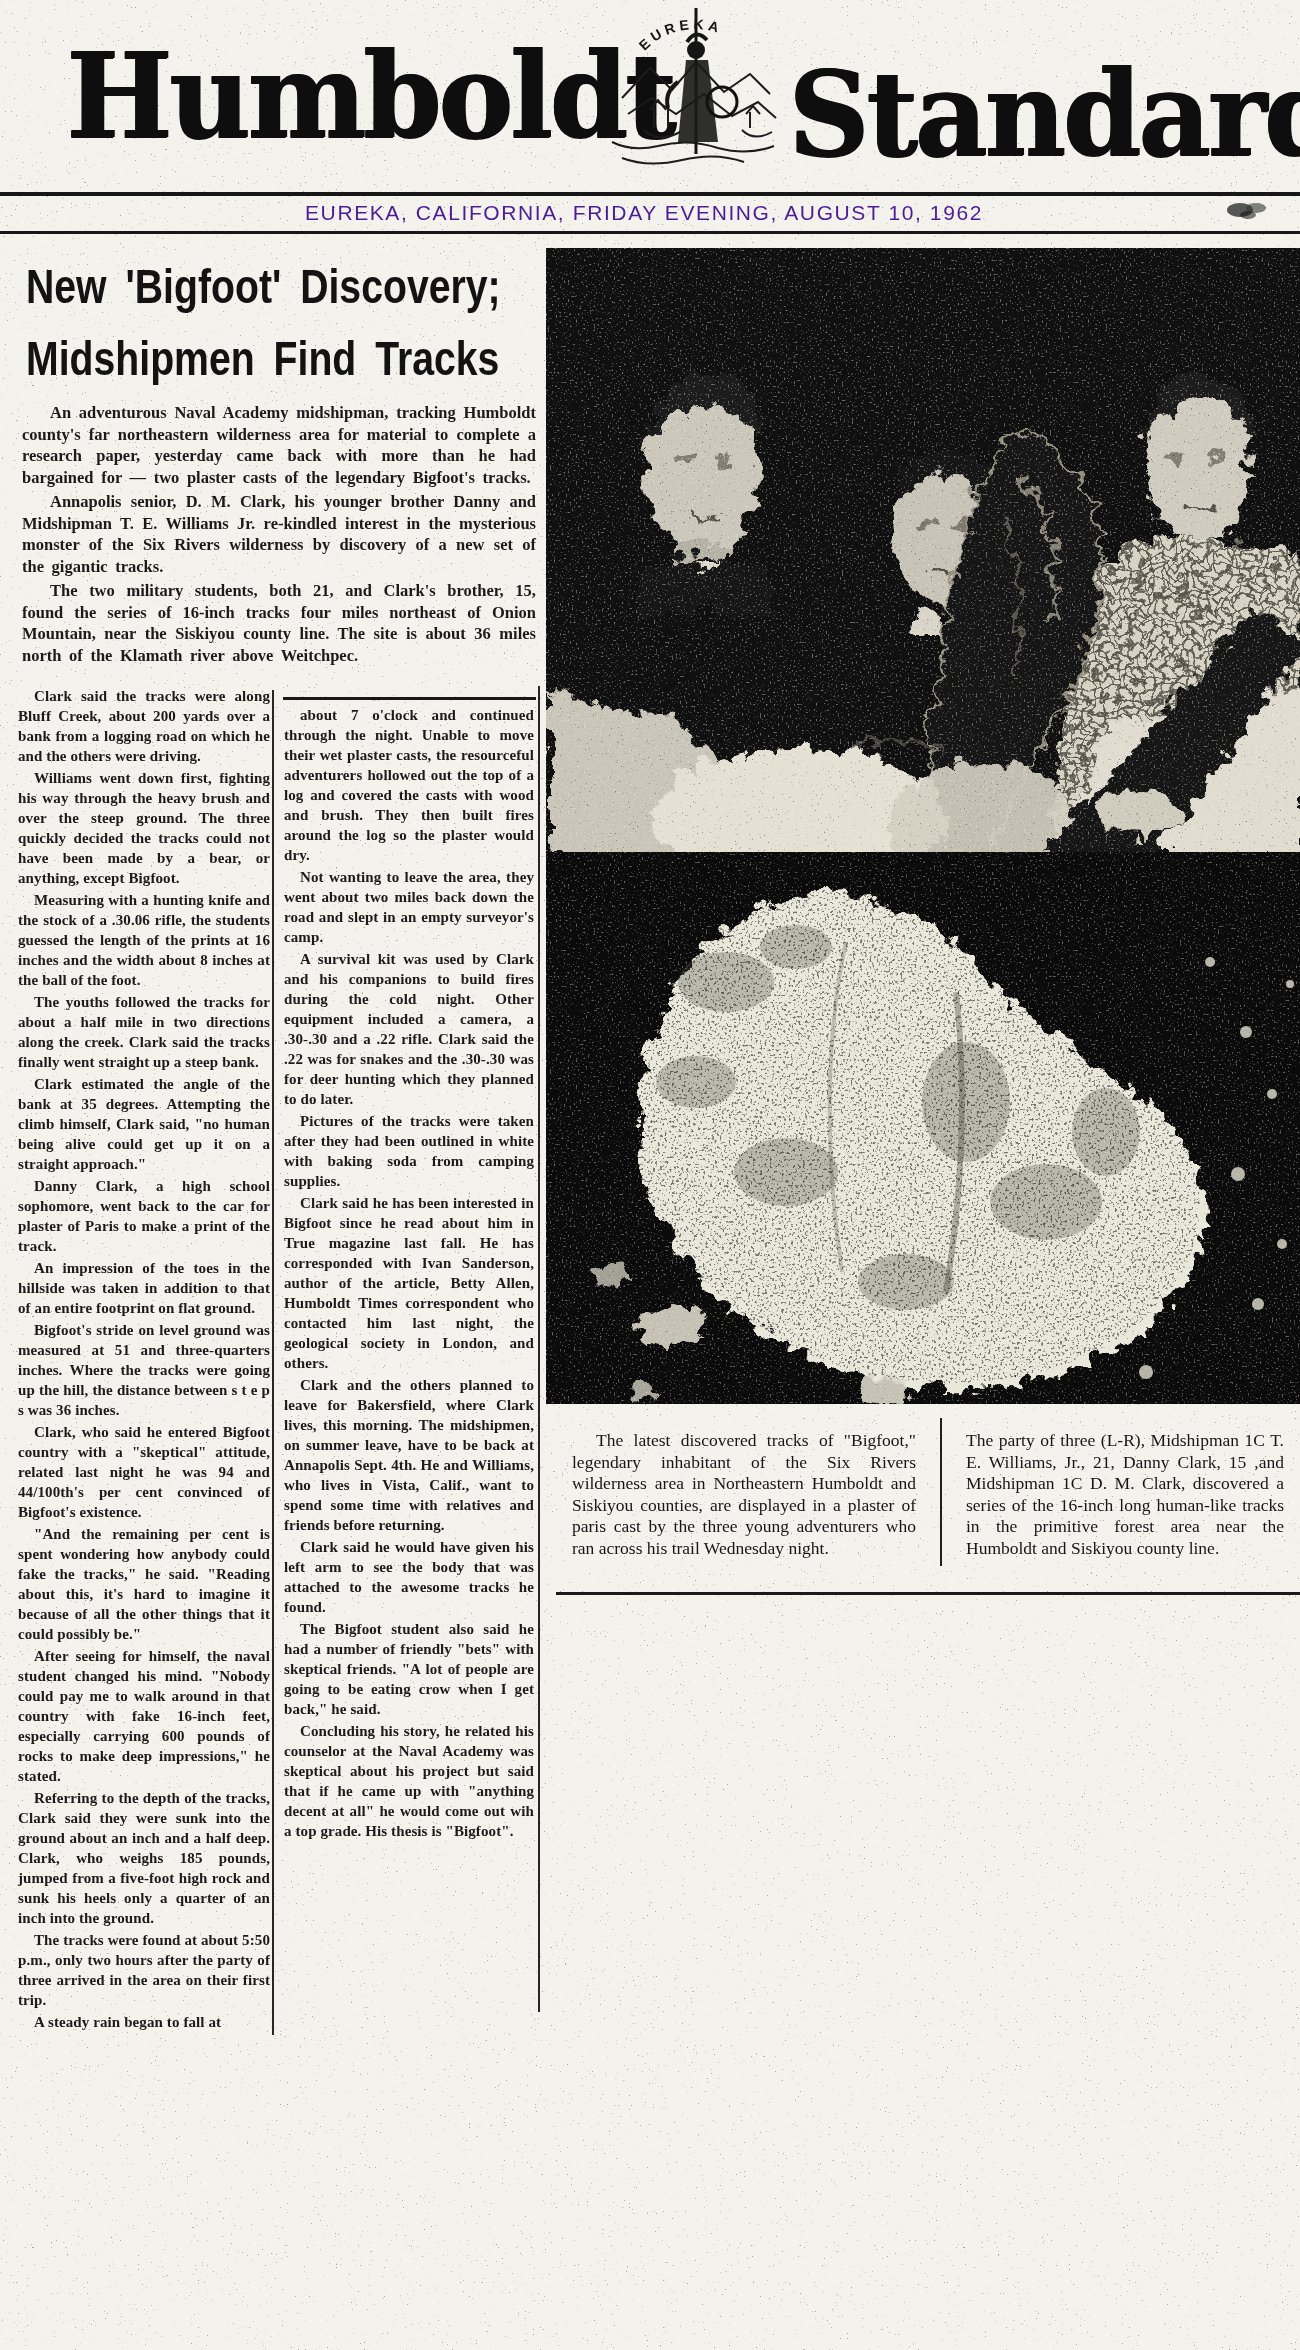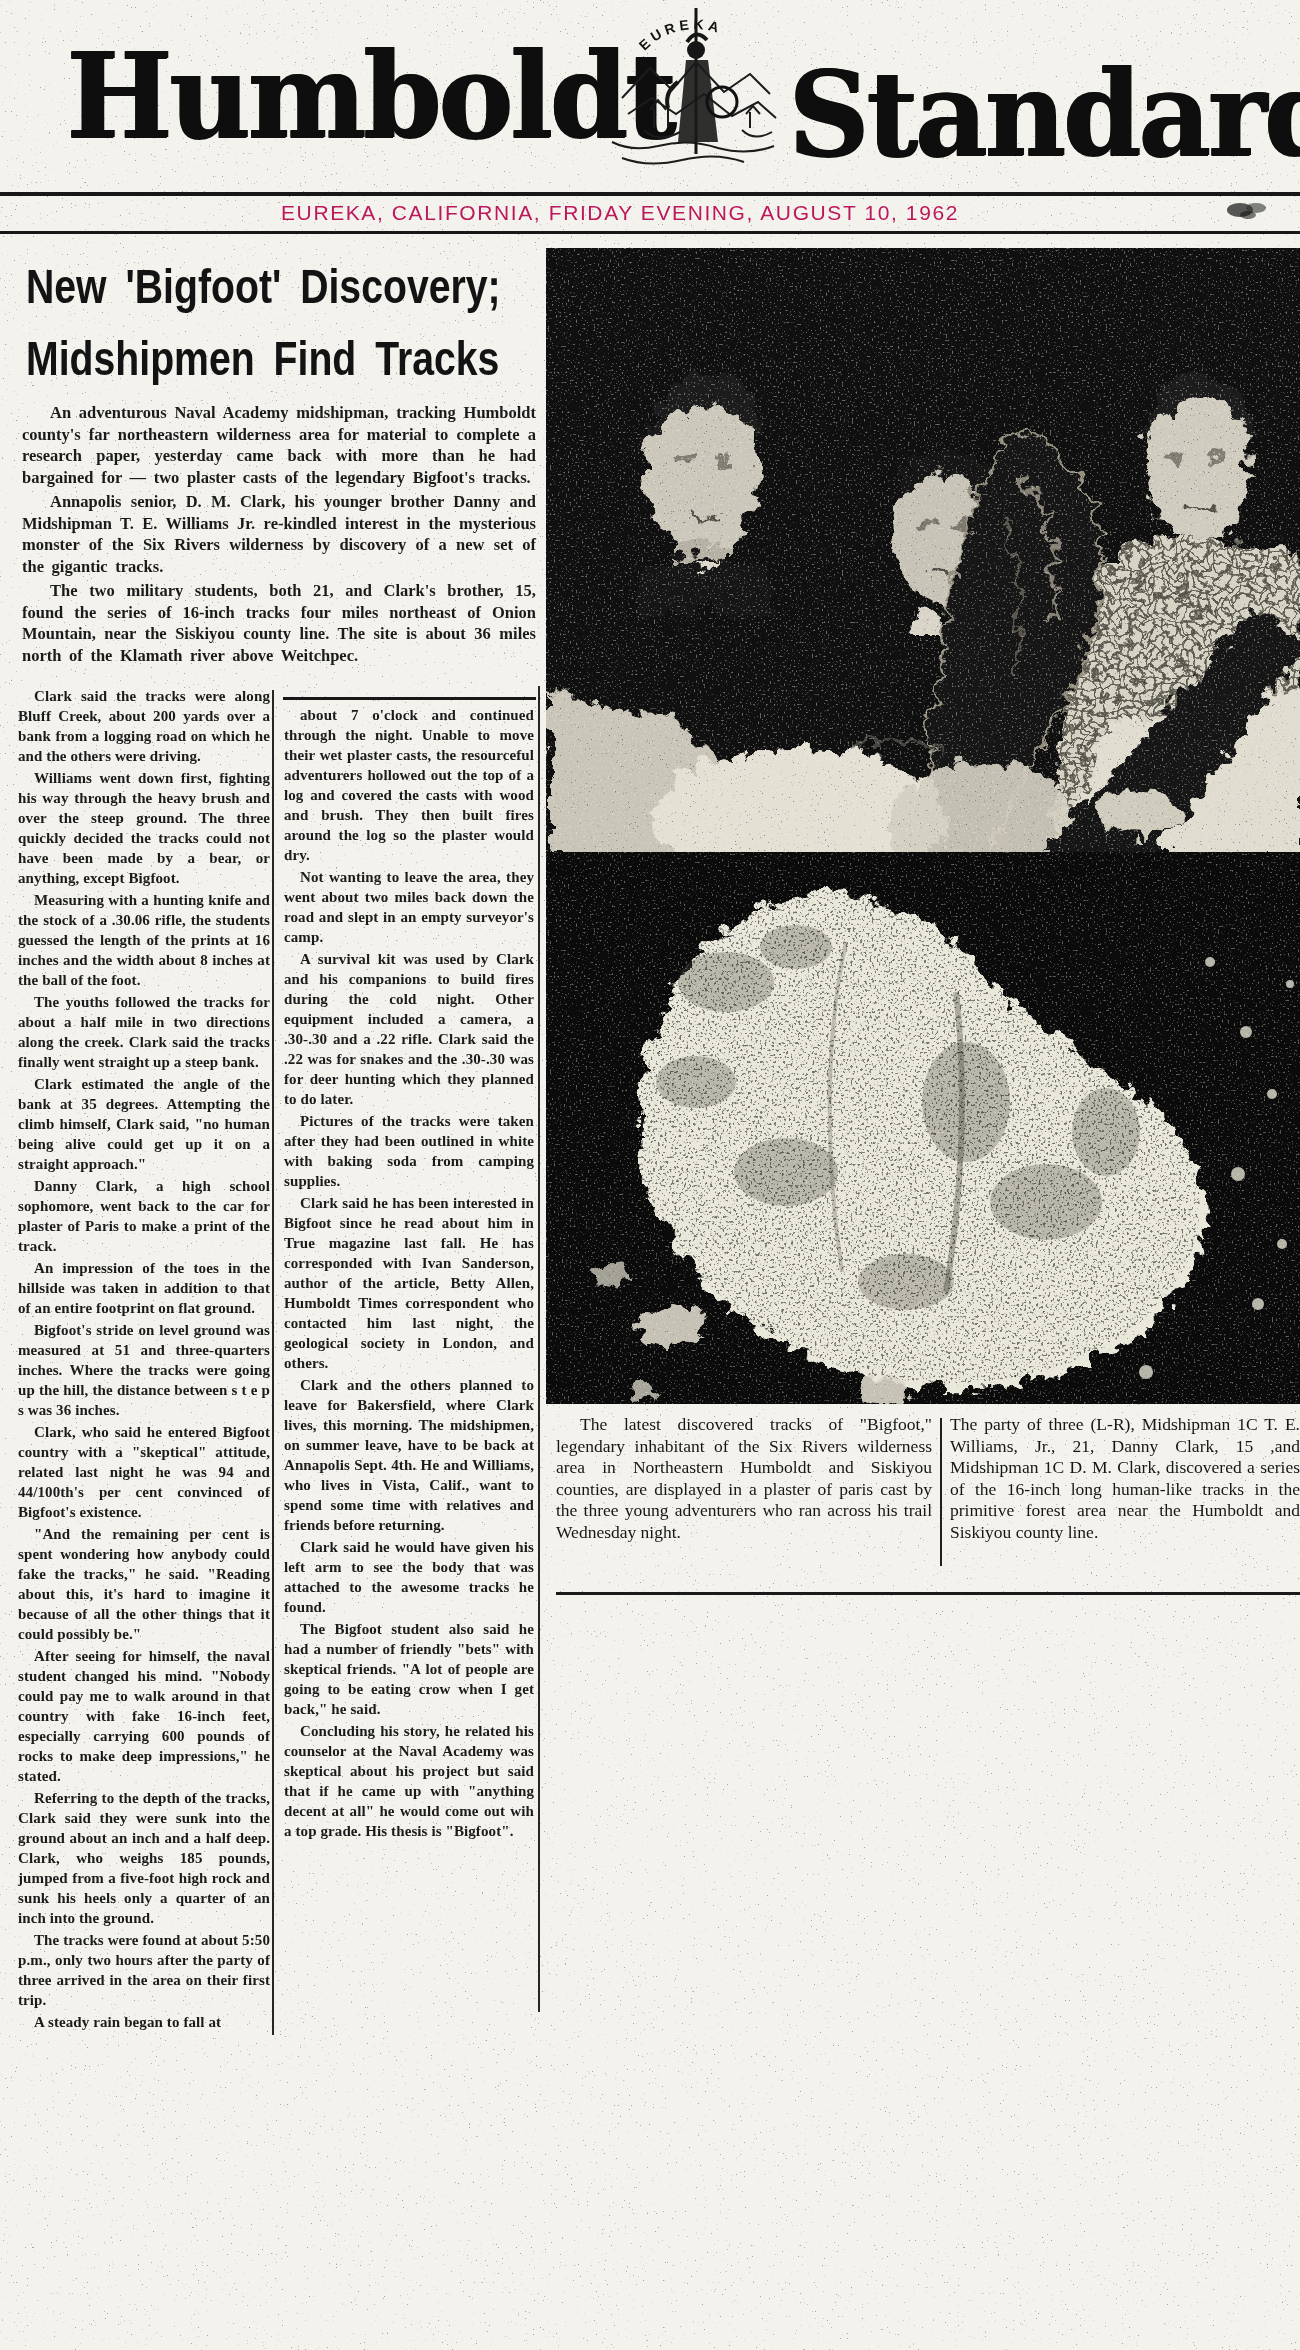--- a/index.html
+++ b/index.html
@@ -17,21 +17,21 @@
   }
   .mast-humboldt{left:66px;top:26px;}
   .mast-standard{left:788px;top:44px;}
   .seal{position:absolute;left:592px;top:2px;}
   .rule{position:absolute;background:#171717;}
   .rule-top{left:0;top:192px;width:1300px;height:4px;}
   .rule-under-date{left:0;top:231px;width:1300px;height:3px;}
   .dateline{
     position:absolute;left:0;top:201px;width:1240px;text-align:center;
     font-family:"Liberation Sans", sans-serif;font-size:21px;letter-spacing:1.6px;
-    color:#be185d;white-space:nowrap;
+    color:#4c1d95;white-space:nowrap;padding-left:24px;
   }
   .smudge{position:absolute;left:1222px;top:198px;}
   
   .headline{position:absolute;left:26px;top:250px;margin:0;color:#131313;}
   .headline .hl-line{
     display:block;font-family:"Liberation Sans", sans-serif;font-weight:700;
     font-size:49px;line-height:72px;word-spacing:10px;letter-spacing:0;
     transform:scaleX(.8);transform-origin:left center;white-space:nowrap;
   }
   
@@ -51,21 +51,21 @@
   .vrule-1{left:272px;top:690px;height:1345px;}
   .vrule-2{left:538px;top:686px;height:1326px;}
   .col2-toprule{position:absolute;left:283px;top:697px;width:253px;height:3px;background:#181818;}
   
   .photo{position:absolute;display:block;}
   .photo-top{left:546px;top:248px;}
   .photo-bottom{left:546px;top:852px;}
   
   .caption{position:absolute;top:1414px;}
   .caption p{
-    margin:0;font-weight:400;font-size:17.5px;line-height:21.5px;
+    margin:16px;font-weight:400;font-size:17.5px;line-height:21.5px;
     text-align:justify;color:#161616;
   }
   .caption-left{left:556px;width:376px;}
   .caption-left p{text-indent:24px;}
   .caption-right{left:950px;width:350px;font-family:Liberation Serif, serif;}
   .caption-divider{left:940px;top:1418px;height:148px;width:2px;position:absolute;background:#1f1f1f;}
   .caption-rule{position:absolute;left:556px;top:1592px;width:744px;height:3px;background:#1a1a1a;}
   
   .noise{position:absolute;left:0;top:0;pointer-events:none;}
 </style>

